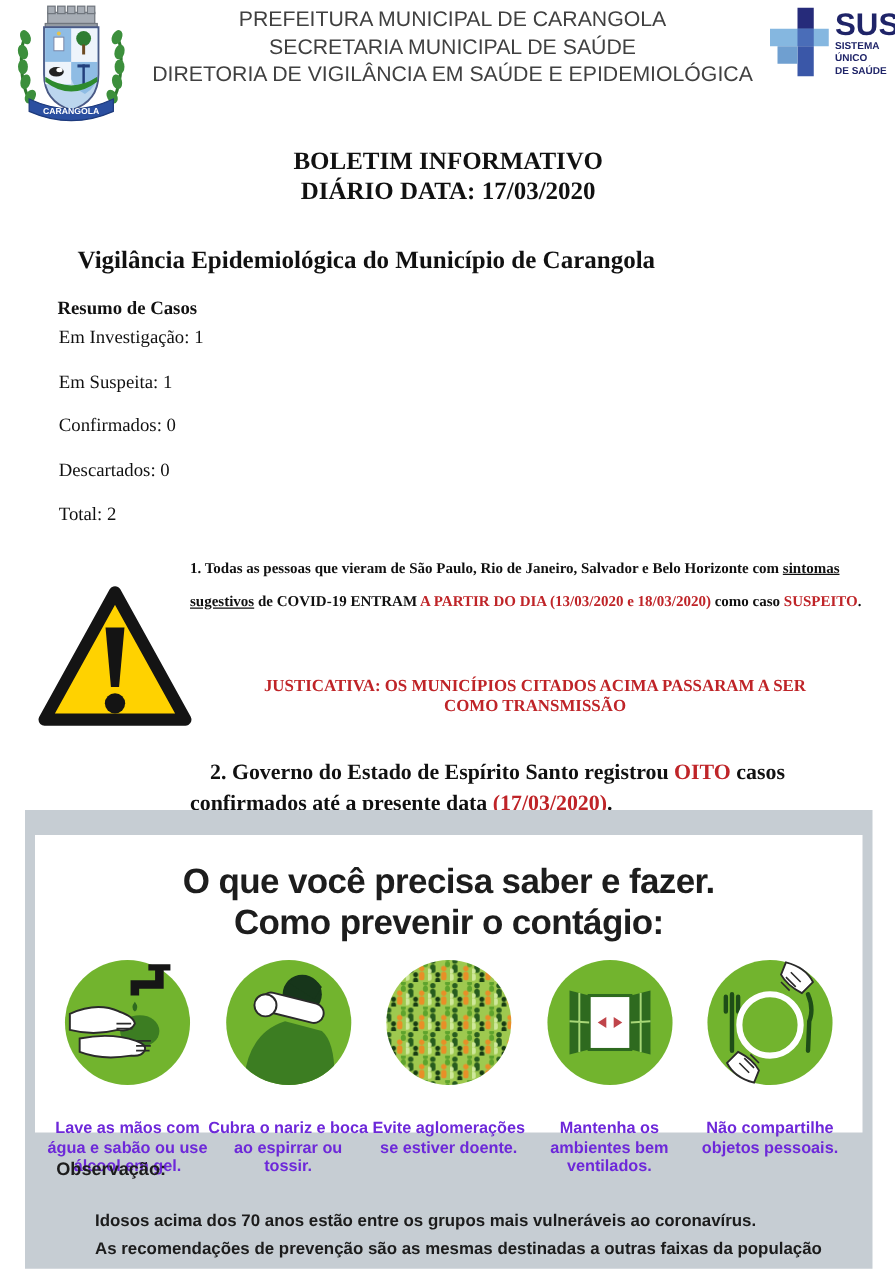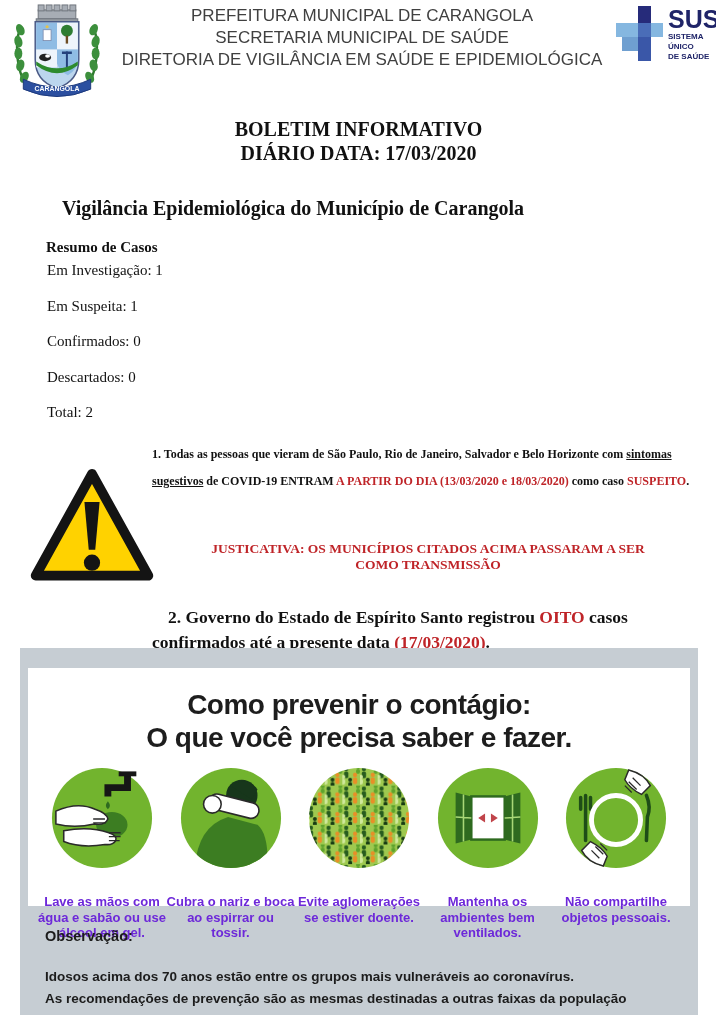--- a/index.html
+++ b/index.html
@@ -54,21 +54,21 @@
   .tips{display:flex;justify-content:space-between;padding:12px 10px 0 10px;}
   .tip{width:128px;display:flex;flex-direction:column;align-items:center;}
   .tip svg{width:104px;height:104px;display:block;}
   .tip-caption{margin-top:24px;text-align:center;font-family:"Liberation Sans", sans-serif;
     font-weight:bold;font-size:13px;line-height:15.5px;color:#6d28d9;}
 
   
   .observation{position:absolute;left:25px;top:280px;width:630px;
     font-family:"Liberation Sans", sans-serif;color:#1c1c1c;}
   .obs-heading{font-weight:bold;font-size:14.5px;margin-bottom:22px;}
-  .obs-line{font-weight:bold;font-size:13.5px;line-height:22px;}
+  .obs-line{font-weight:bold;font-size:13.5px;line-height:22px;margin-left:31px;}
 
   svg text{font-family:"Liberation Sans", sans-serif;}
 </style>
 </head>
 <body>
 
 <svg class="abs crest" viewBox="0 0 100 105">
 
   <g>
     <rect x="31" y="10" width="38" height="9" fill="#a7adb5" stroke="#70767e" stroke-width="1"></rect>
@@ -165,22 +165,22 @@
 <div class="abs justification">
   <div>JUSTICATIVA: OS MUNICÍPIOS CITADOS ACIMA PASSARAM A SER</div>
   <div>COMO TRANSMISSÃO</div>
 </div>
 
 <p class="abs notice-p2"><span class="b">2. Governo do Estado de Espírito Santo registrou </span><span class="br">OITO</span><span class="b"> casos confirmados até a presente data </span><span class="br">(17/03/2020)</span><span class="b">.</span></p>
 
 <div class="abs prevention">
   <div class="prevention-card">
     <div class="prev-title">
+      <div>O que você precisa saber e fazer.</div>
       <div>Como prevenir o contágio:</div>
-      <div>O que você precisa saber e fazer.</div>
     </div>
 
     <div class="tips">
 
       <div class="tip">
         <svg viewBox="0 0 106 106">
           <circle cx="53" cy="53" r="51" fill="#72b42e"></circle>
           <g stroke="#161616" fill="none">
             <path d="M79,8 v14 h-20 v9" stroke-width="7"></path>
             <path d="M70,8 h18" stroke-width="5"></path>

